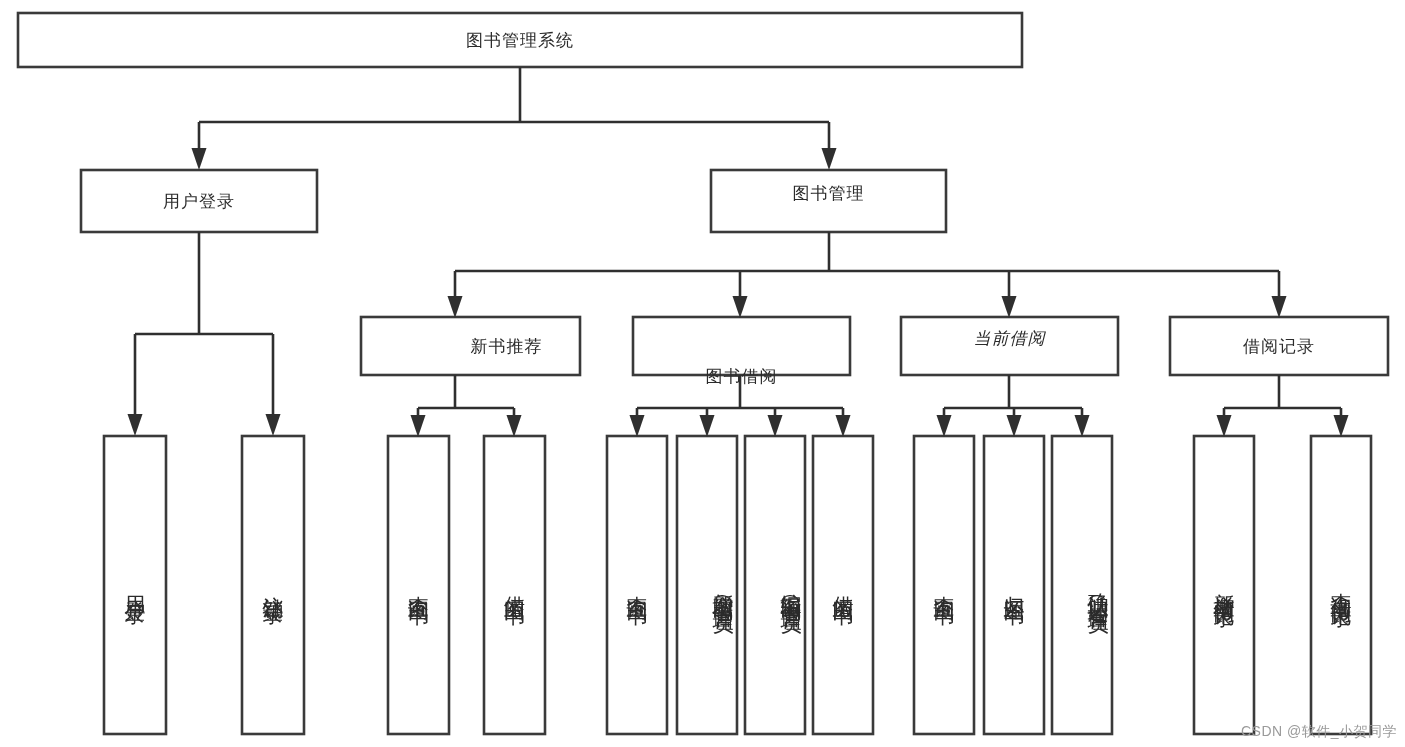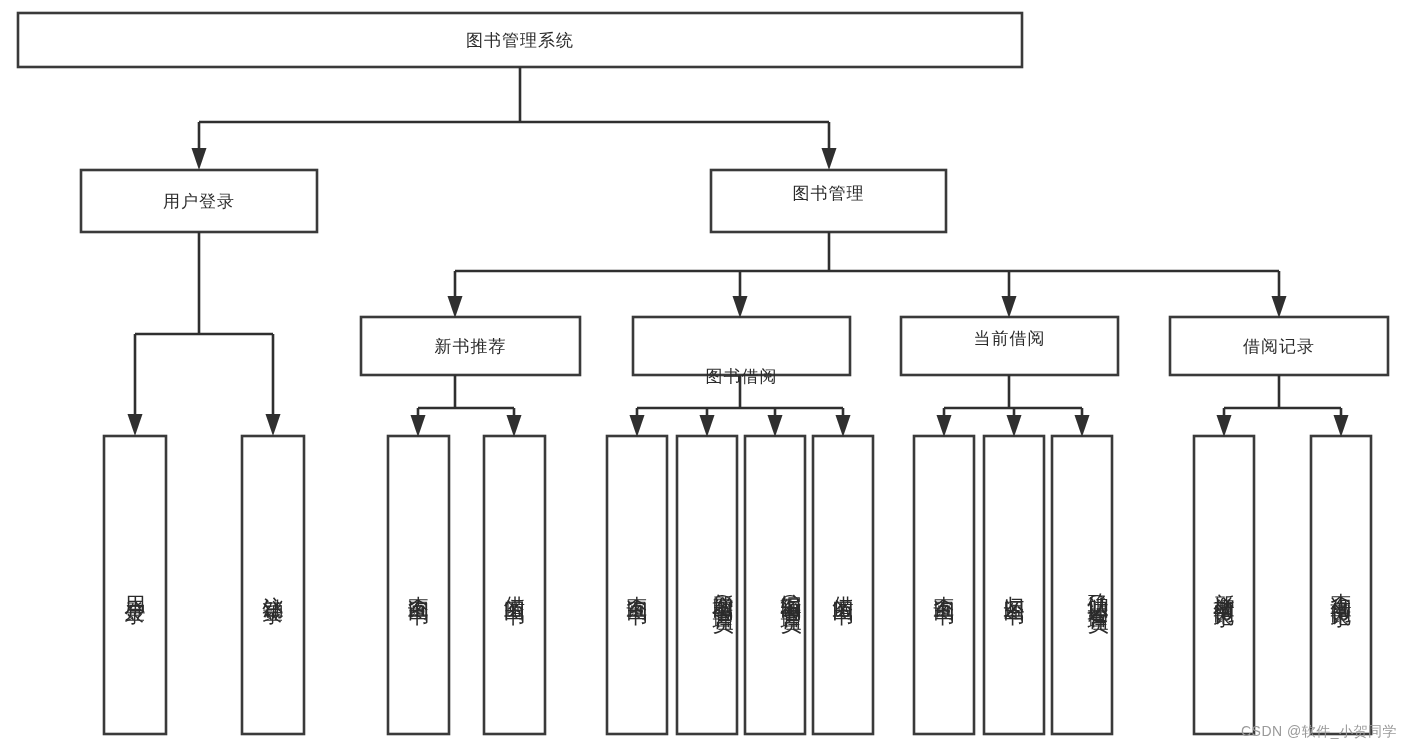--- a/index.html
+++ b/index.html
@@ -185,23 +185,23 @@
       <use href="#ah" x="1224" y="415"></use>
       <use href="#ah" x="1341" y="415"></use>
     </g>
   </svg>
 
   <div class="node-label-h" style="left:18px; top:13px; width:1004px; height:54px;">图书管理系统</div>
 
   <div class="node-label-h" style="left:81px; top:170px; width:236px; height:62px;">用户登录</div>
   <div class="node-label-h" style="left:711px; top:170px; width:235px; height:46px;">图书管理</div>
 
-  <div class="node-label-h" style="left:361px; top:317px; width:219px; height:58px;">新书推荐</div>
+  <div class="node-label-h" style="left:361px; top:317px; width:219px; height:58px;padding-left:36px;">新书推荐</div>
   <div class="node-label-h" style="left:633px; top:317px; width:217px; height:58px;margin-top:30px;">图书借阅</div>
-  <div class="node-label-h" style="left:901px; top:317px; width:217px; height:42px;">当前借阅</div>
+  <div class="node-label-h" style="left:901px; top:317px; width:217px; height:42px;font-style:italic;">当前借阅</div>
   <div class="node-label-h" style="left:1170px; top:317px; width:218px; height:58px;font-family:Liberation Serif, serif;">借阅记录</div>
 
   <div class="node-label-v" style="left:104px; top:436px; width:62px; height:298px;">用户登录</div>
   <div class="node-label-v" style="left:242px; top:436px; width:62px; height:298px;">注销登录</div>
 
   <div class="node-label-v" style="left:388px; top:436px; width:61px; height:298px;">查询图书</div>
   <div class="node-label-v" style="left:484px; top:436px; width:61px; height:298px;">借阅图书</div>
 
   <div class="node-label-v" style="left:607px; top:436px; width:60px; height:298px;">查询图书</div>
   <div class="node-label-v" style="left:677px; top:436px; width:60px; height:298px; align-items:flex-start; padding-top:8px; box-sizing:border-box;">新增图书（管理员）</div>

